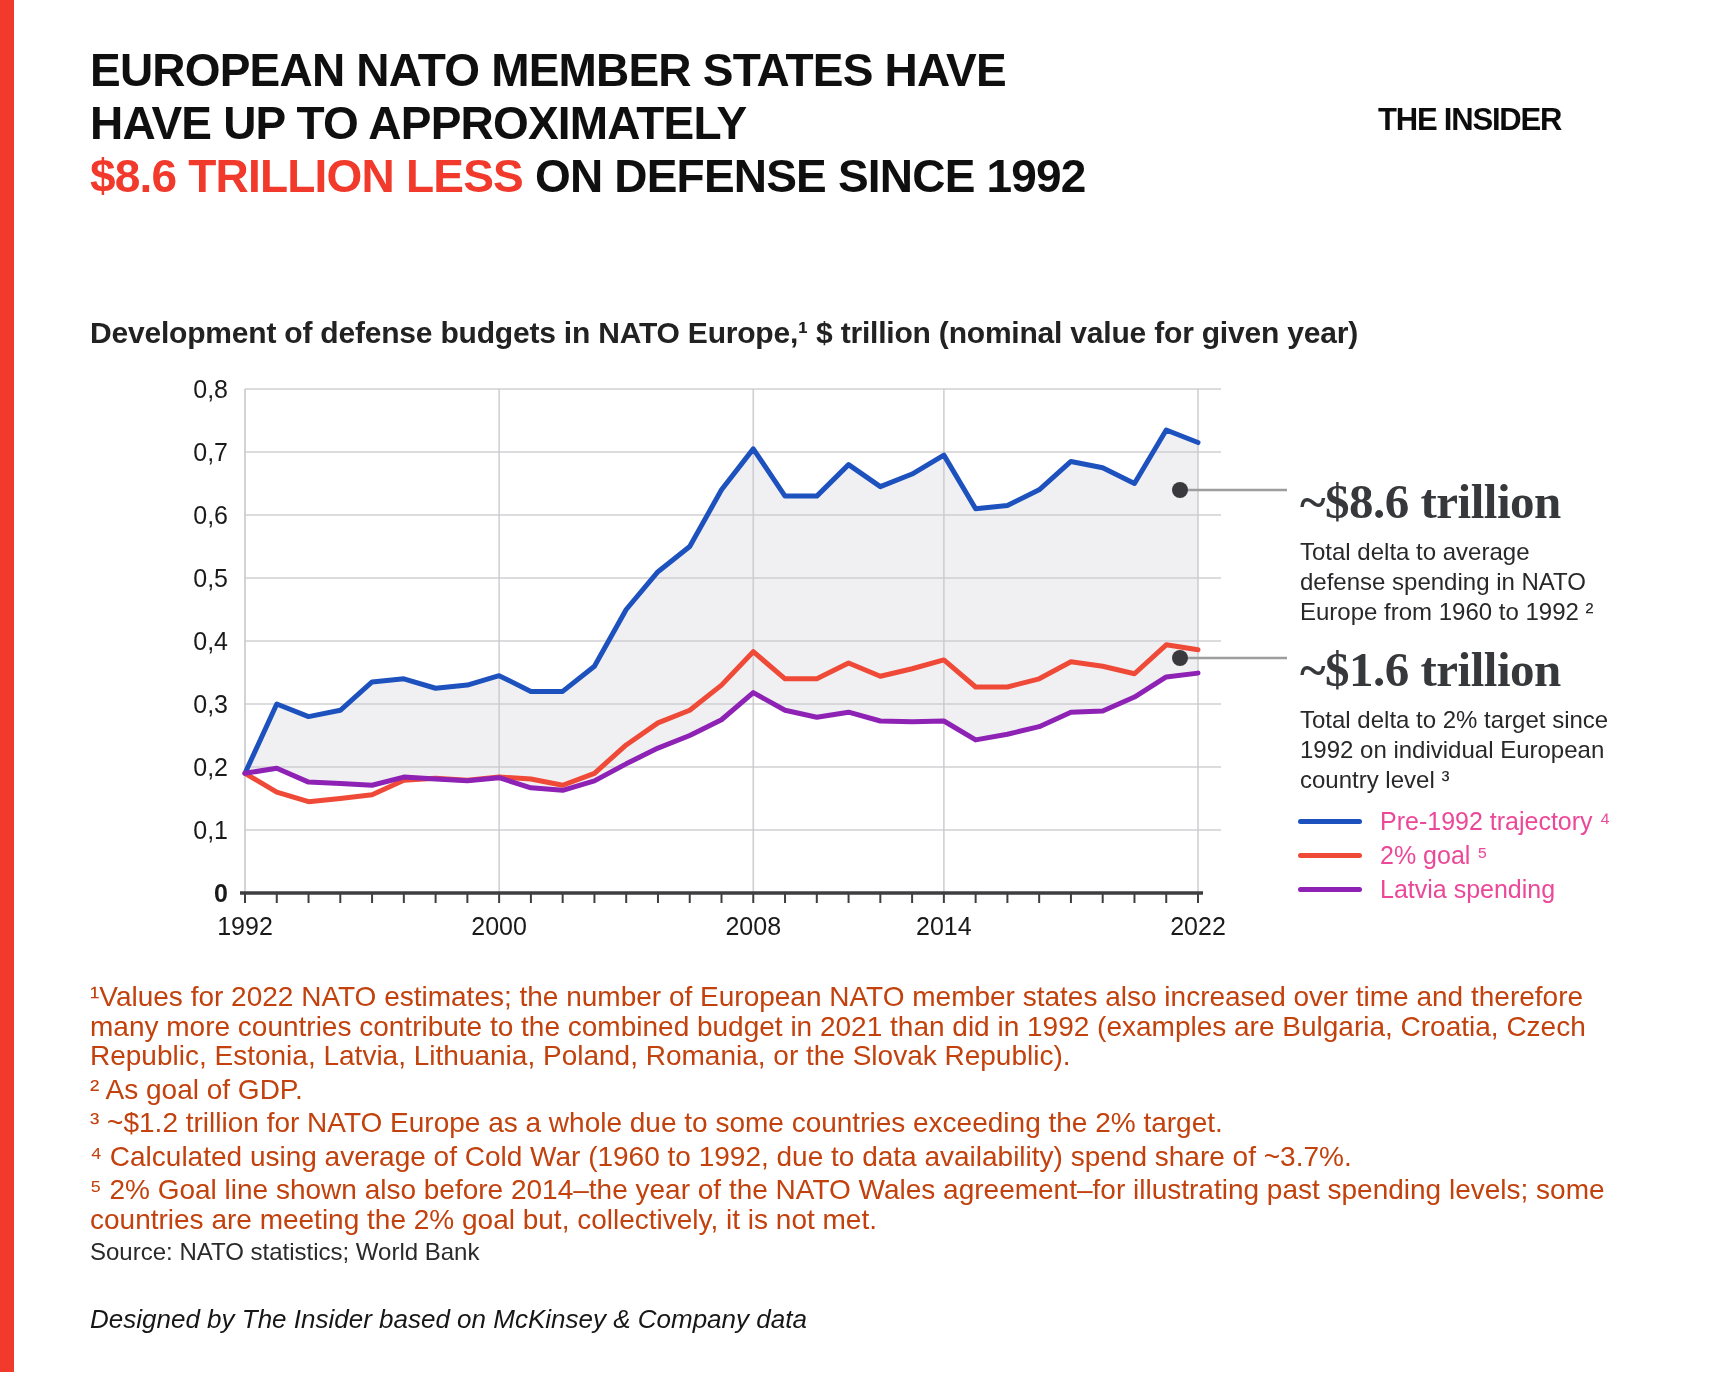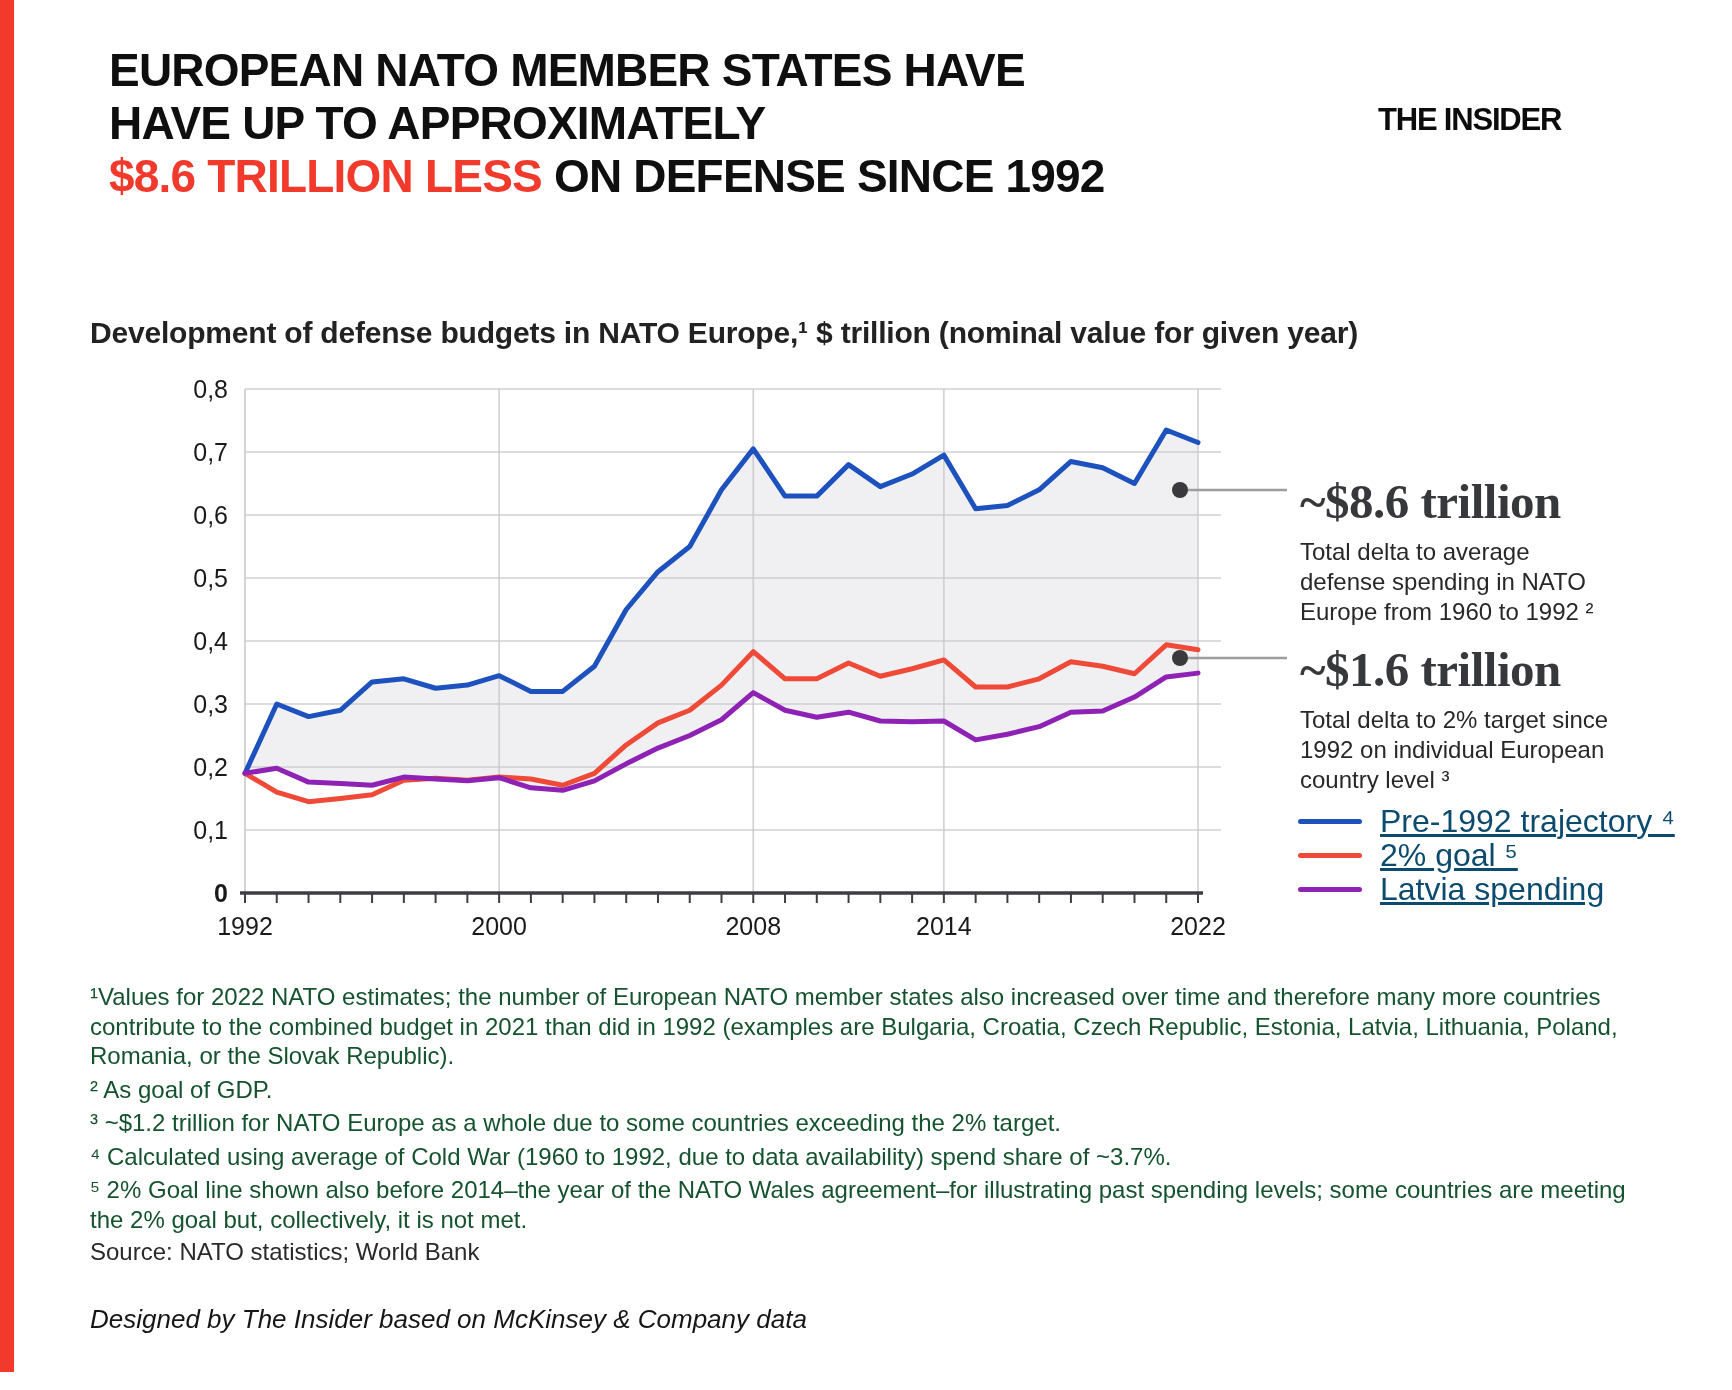--- a/index.html
+++ b/index.html
@@ -1,39 +1,39 @@
 <!DOCTYPE html>
 <html><head>
 <meta charset="utf-8">
 <style>
   html,body{margin:0;padding:0;background:#ffffff;}
   .canvas{position:relative;width:1732px;height:1390px;background:#ffffff;overflow:hidden;
           font-family:"Liberation Sans",sans-serif;color:#121212;}
   .accent-bar{position:absolute;left:0;top:0;width:14px;height:1372px;background:#F1392C;}
   .headline{position:absolute;left:90px;top:44px;width:1250px;
-            font-size:46px;line-height:53px;font-weight:800;letter-spacing:-0.8px;color:#0f0f0f;margin-left:19px;}
+            font-size:46px;line-height:53px;font-weight:800;letter-spacing:-0.8px;color:#0f0f0f;}
   .headline .hl{color:#F1392C;}
   .logo{position:absolute;left:1378px;top:102px;font-size:31px;font-weight:800;
         letter-spacing:-1.2px;color:#0c0c0c;white-space:nowrap;}
   .chart-title{position:absolute;left:90px;top:316px;width:1600px;
                font-size:30px;font-weight:700;color:#222;letter-spacing:-0.2px;}
   #chart-svg{position:absolute;left:0;top:0;width:1732px;height:1390px;}
   #chart-svg text{font-family:"Liberation Sans",sans-serif;}
   .annotation{position:absolute;left:1300px;width:390px;}
   .annotation .ann-value{font-family:"Liberation Serif",serif;font-size:49px;font-weight:700;
                          color:#37383B;letter-spacing:-0.5px;line-height:52px;white-space:nowrap;margin-top:24px;}
   .annotation .ann-desc{margin-top:9px;font-size:24px;line-height:30px;color:#28282A;white-space:pre-line;}
   .ann-1{top:452px;}
   .ann-2{top:620px;}
   .legend{position:absolute;left:1298px;top:804px;}
   .legend-row{display:flex;align-items:center;height:34px;}
   .legend-swatch{width:64px;height:5px;border-radius:2.5px;margin-right:18px;flex:0 0 auto;}
-  .legend-label{font-size:32px;color:#0c4a6e;white-space:nowrap;text-decoration:underline;}
+  .legend-label{font-size:25px;color:#ec4899;white-space:nowrap;}
   .footnotes{position:absolute;left:90px;top:982px;width:1562px;
-             font-size:24px;line-height:29.5px;color:#14532d;}
+             font-size:28px;line-height:29.5px;color:#c2410c;}
   .footnote{margin-bottom:4px;}
   .source{position:absolute;left:90px;top:1238px;font-size:24px;color:#2a2a2a;}
   .credit{position:absolute;left:90px;top:1304px;width:1552px;
           font-size:26px;font-style:italic;color:#161616;}
 </style>
 </head>
 <body>
 
 <div class="canvas">
 

